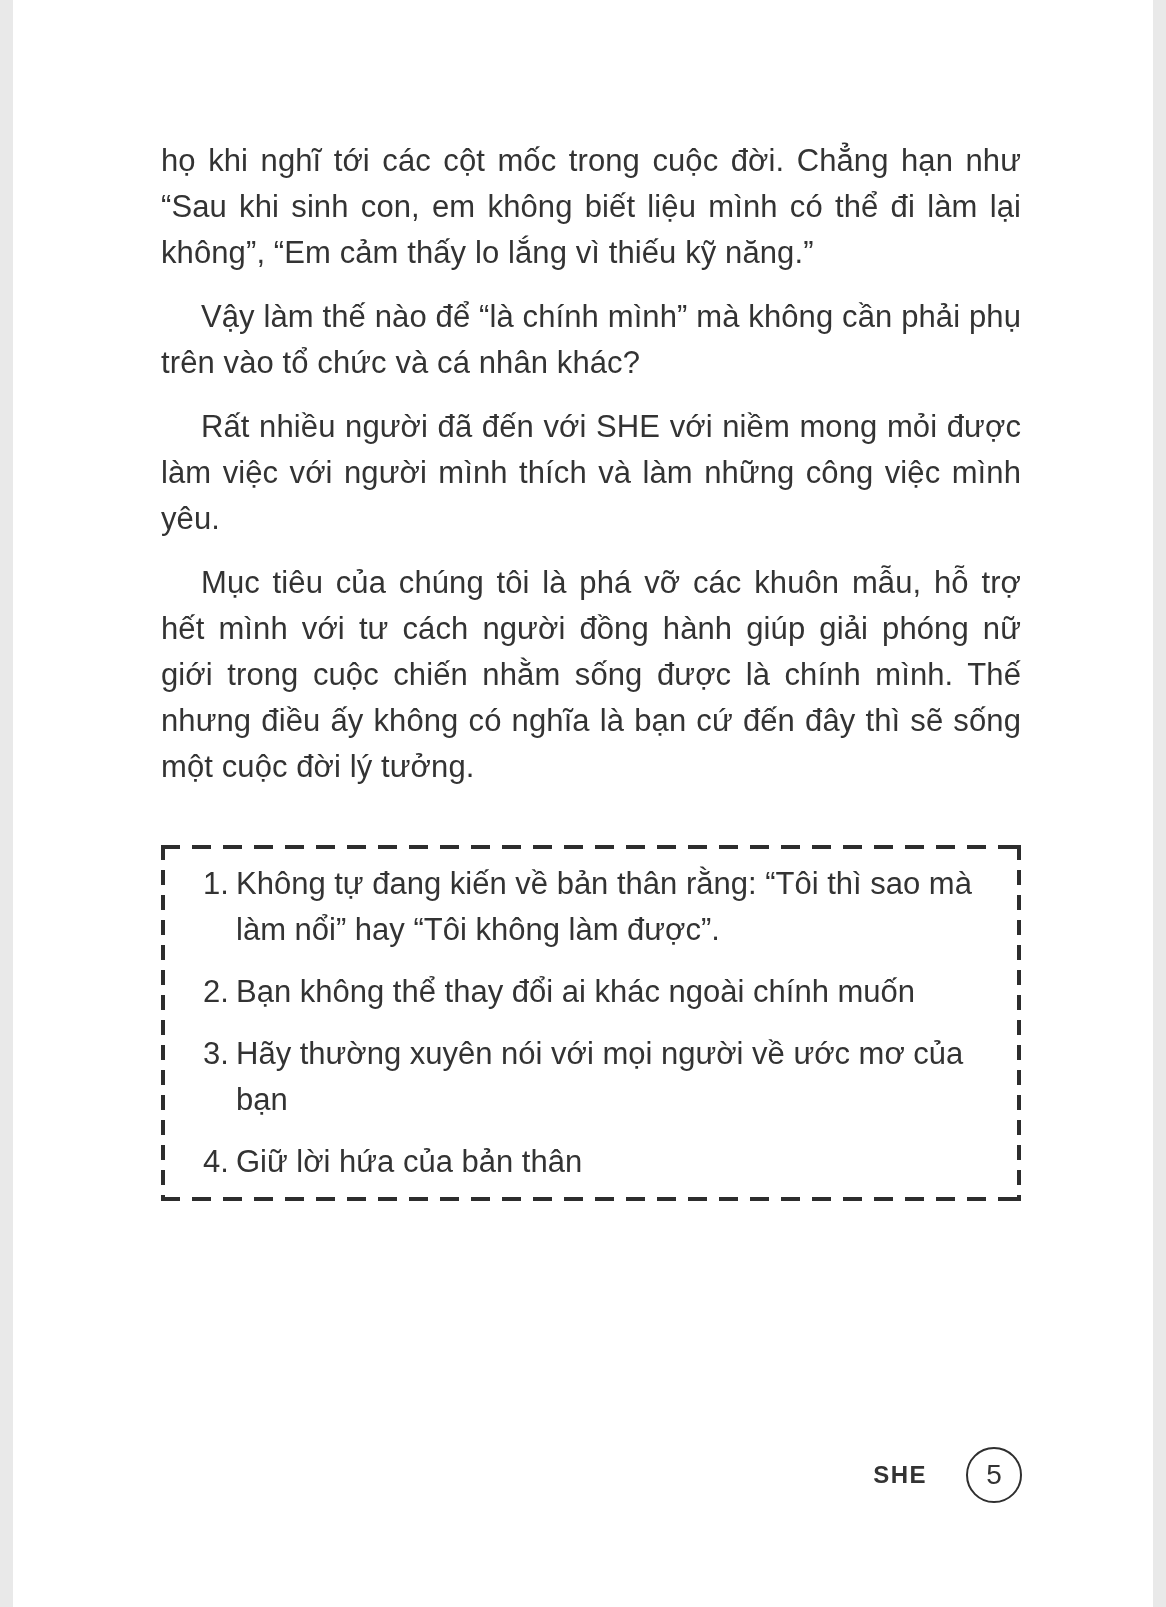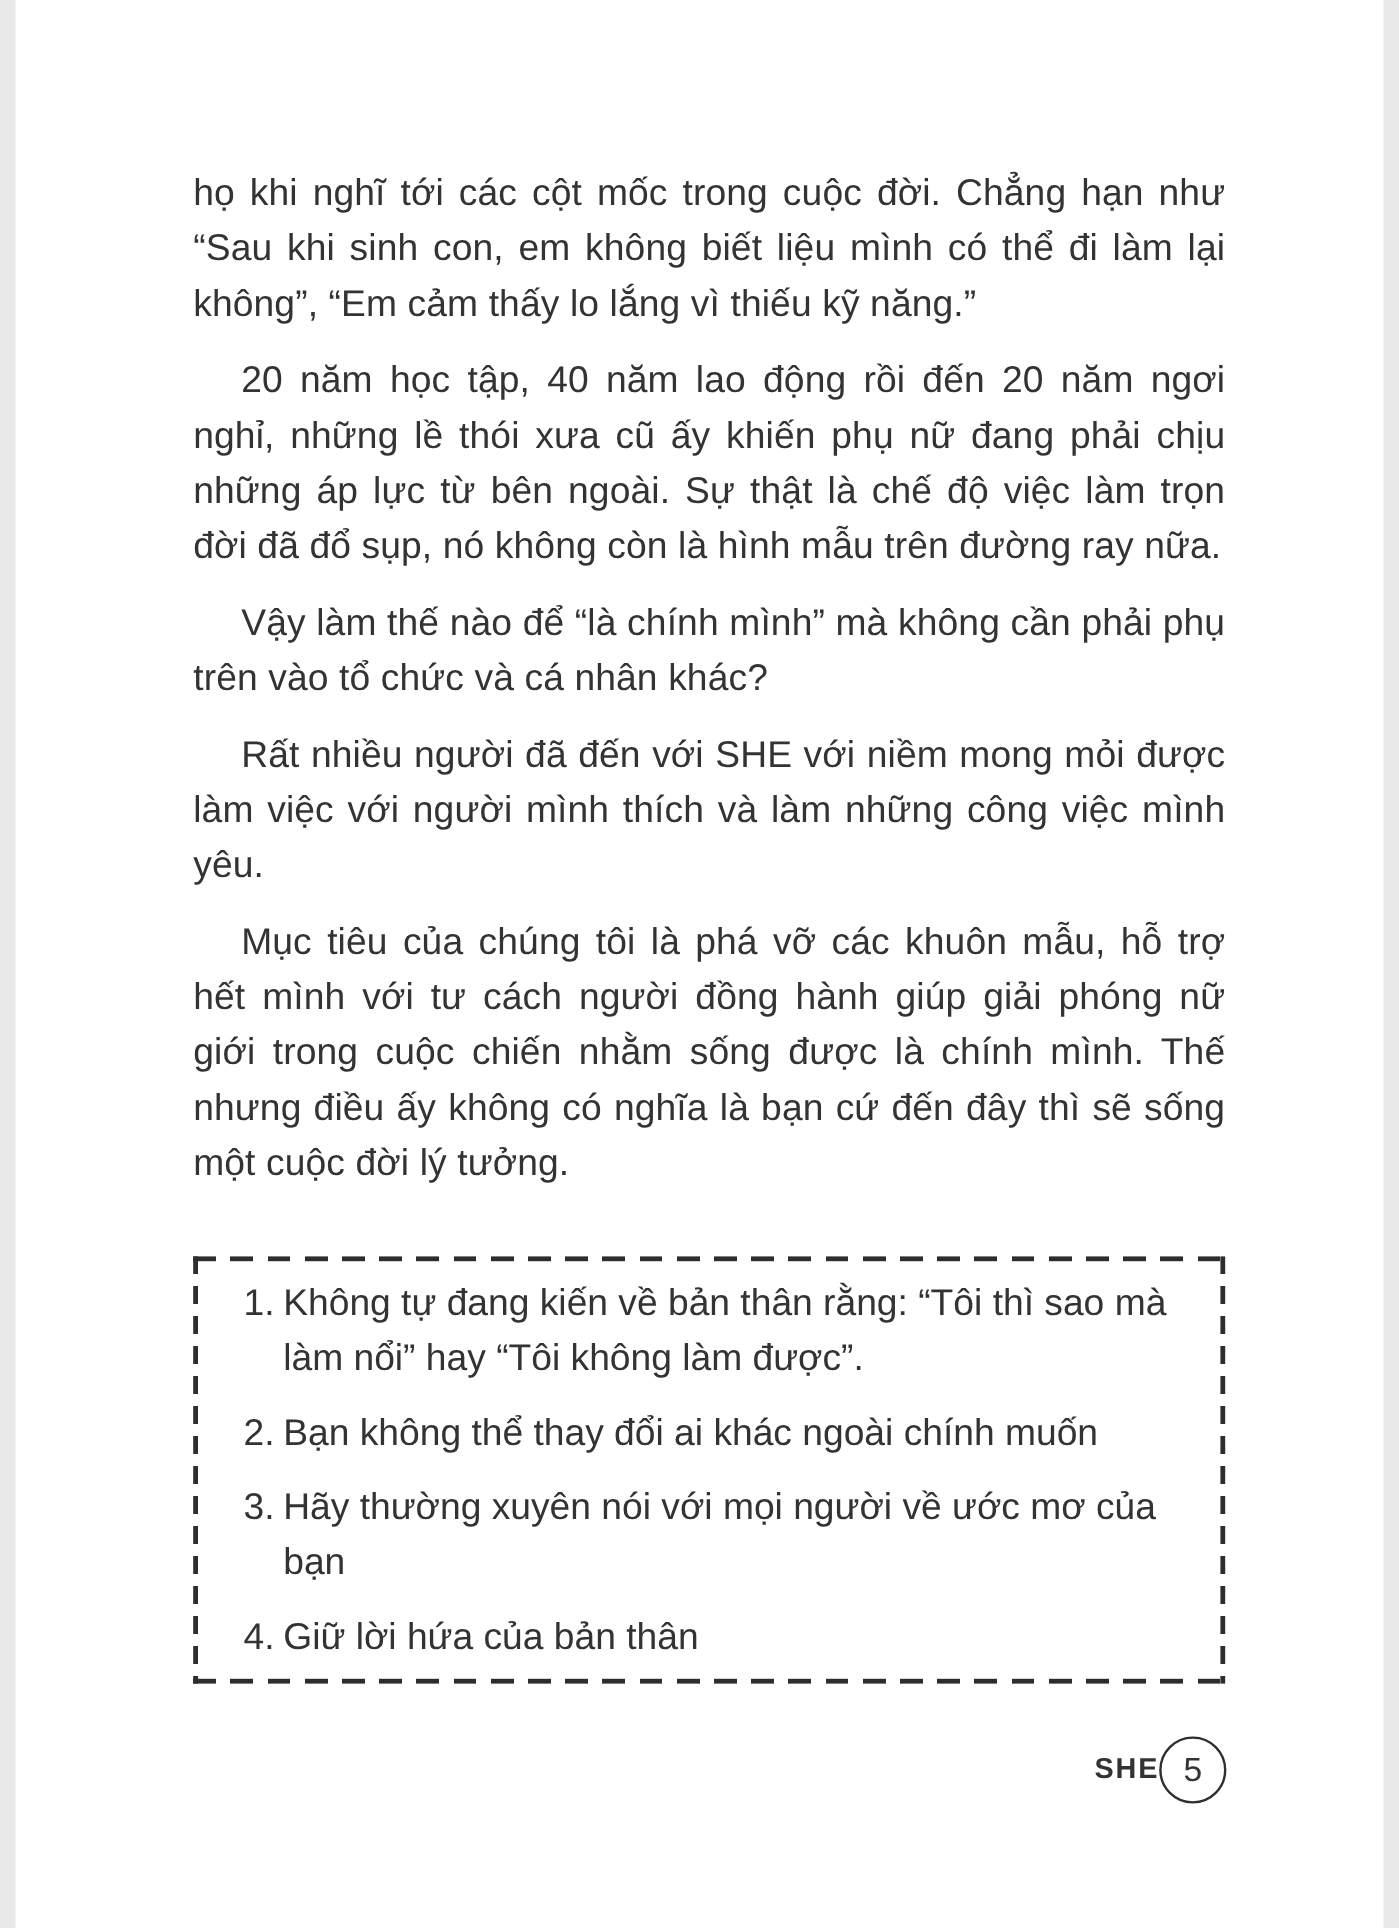--- a/index.html
+++ b/index.html
@@ -59,20 +59,21 @@
     margin-right: 7px;
   }
   .box-item .txt { flex: 1 1 auto; }
 
   .page-footer {
     position: absolute;
     top: 1447px;
     right: 131px;
     display: flex;
     align-items: center;
+    gap: 39px;
   }
   .book-title {
     font-size: 24px;
     font-weight: bold;
     letter-spacing: 1.5px;
     color: #333333;
   }
   .page-number-circle {
     width: 56px;
     height: 56px;
@@ -85,21 +86,20 @@
     color: #333333;
   }
 </style>
 </head>
 <body>
 
 <div class="page">
   <div class="content">
 
     <p class="para no-indent">họ khi nghĩ tới các cột mốc trong cuộc đời. Chẳng hạn như “Sau khi sinh con, em không biết liệu mình có thể đi làm lại không”, “Em cảm thấy lo lắng vì thiếu kỹ năng.”</p>
-    <p class="para">20 năm học tập, 40 năm lao động rồi đến 20 năm ngơi nghỉ, những lề thói xưa cũ ấy khiến phụ nữ đang phải chịu những áp lực từ bên ngoài. Sự thật là chế độ việc làm trọn đời đã đổ sụp, nó không còn là hình mẫu trên đường ray nữa.</p>
     <p class="para">Vậy làm thế nào để “là chính mình” mà không cần phải phụ trên vào tổ chức và cá nhân khác?</p>
     <p class="para">Rất nhiều người đã đến với SHE với niềm mong mỏi được làm việc với người mình thích và làm những công việc mình yêu.</p>
     <p class="para">Mục tiêu của chúng tôi là phá vỡ các khuôn mẫu, hỗ trợ hết mình với tư cách người đồng hành giúp giải phóng nữ giới trong cuộc chiến nhằm sống được là chính mình. Thế nhưng điều ấy không có nghĩa là bạn cứ đến đây thì sẽ sống một cuộc đời lý tưởng.</p>
 
     <div class="dashed-box">
       <div class="box-item">
         <span class="num">1.</span>
         <span class="txt">Không tự đang kiến về bản thân rằng: “Tôi thì sao mà làm nổi” hay “Tôi không làm được”.</span>
       </div>
       <div class="box-item">

